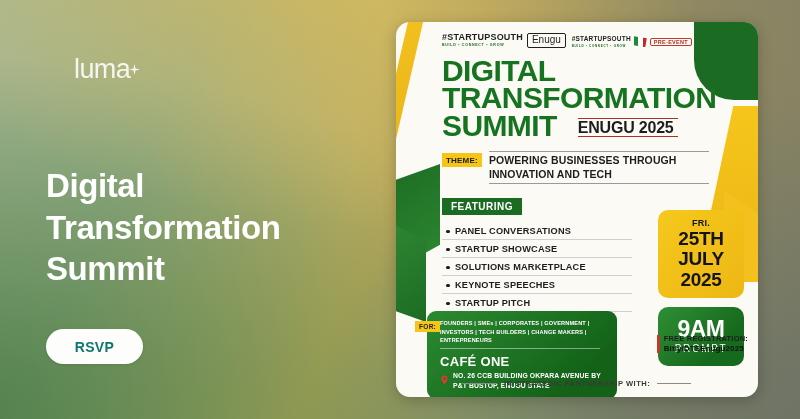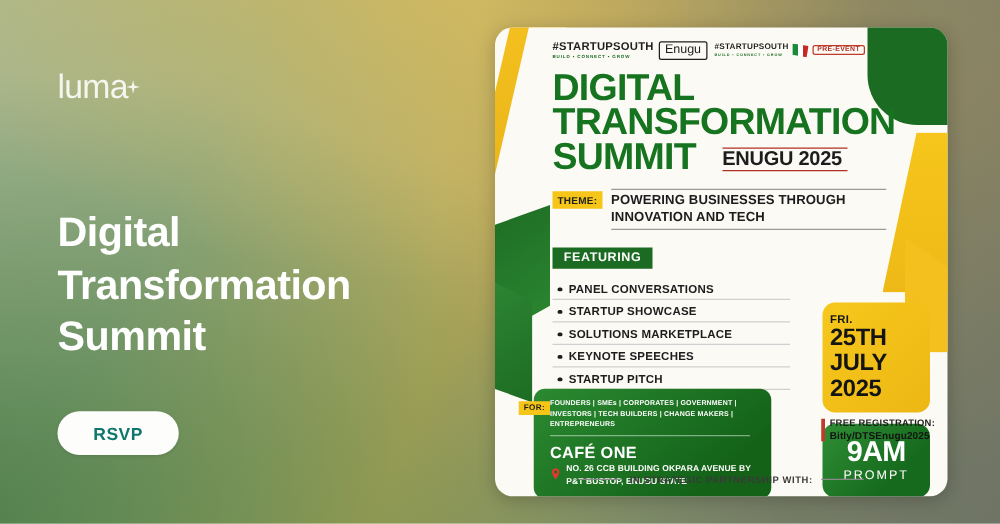--- a/index.html
+++ b/index.html
@@ -40,20 +40,21 @@
     z-index: 3;
   }
   .luma-logo {
     position: relative;
     display: inline-block;
     color: rgba(255,255,255,0.88);
     font-size: 27px;
     font-weight: 400;
     letter-spacing: -0.6px;
     line-height: 1;
+    margin-left: 28px;
   }
   .luma-spark {
     position: absolute;
     right: -10px; top: -3px;
     width: 11px; height: 11px;
     color: rgba(255,255,255,0.88);
   }
   .event-title {
     margin-top: 82px;
     color: #ffffff;
@@ -125,21 +126,21 @@
   }
   .sh-gold-bottom {
     right: -12px; top: 168px; width: 46px; height: 92px;
     background: #f3c01d;
     clip-path: polygon(0 0, 100% 34%, 100% 100%, 0 100%);
   }
 
   
   .poster-top {
     position: relative; z-index: 5;
-    display: flex; align-items: center;
+    display: flex; align-items: flex-end;
     justify-content: space-between;
     padding: 11px 14px 0 46px;
   }
   .ss-mark { display: flex; align-items: flex-start; gap: 4px; }
   .ss-word { line-height: 1; }
   .ss-hash {
     color: #1f1f1f; font-size: 9px; font-weight: 800;
     letter-spacing: 0.2px; white-space: nowrap;
   }
   .ss-tag {
@@ -241,22 +242,22 @@
 
   
   .right-stack {
     position: absolute; right: 14px; top: 188px;
     width: 86px; z-index: 6;
   }
   .date-card {
     background: linear-gradient(135deg,#f6c81c 0%,#edb714 100%);
     border-radius: 10px;
     padding: 8px 6px 9px 6px;
+    text-align: center;
     color: #141414;
-    margin-top: 32px;
   }
   .date-dow { font-size: 9px; font-weight: 700; letter-spacing: 0.3px; }
   .date-big {
     font-size: 19px; font-weight: 800;
     line-height: 1.02; letter-spacing: -0.3px; margin-top: 1px;
   }
   .time-card {
     margin-top: 9px;
     background: linear-gradient(135deg,#2f8f35 0%,#166a1d 70%);
     border-radius: 10px;

